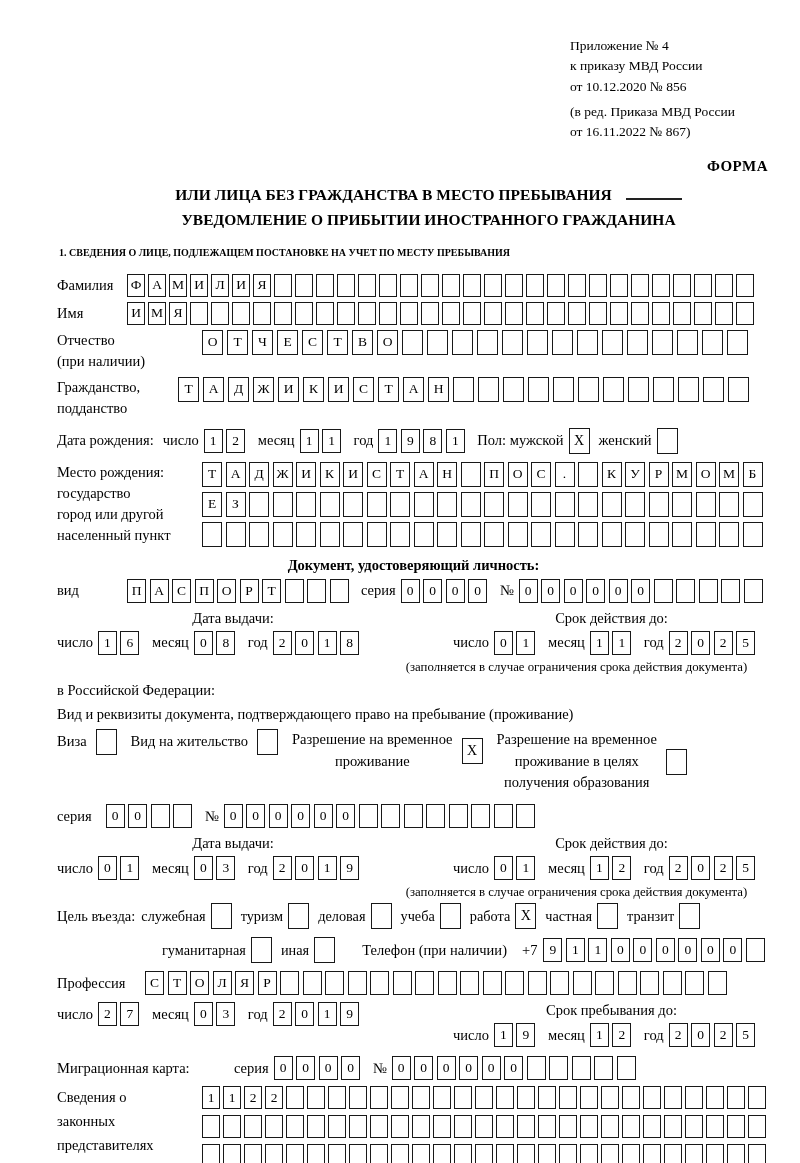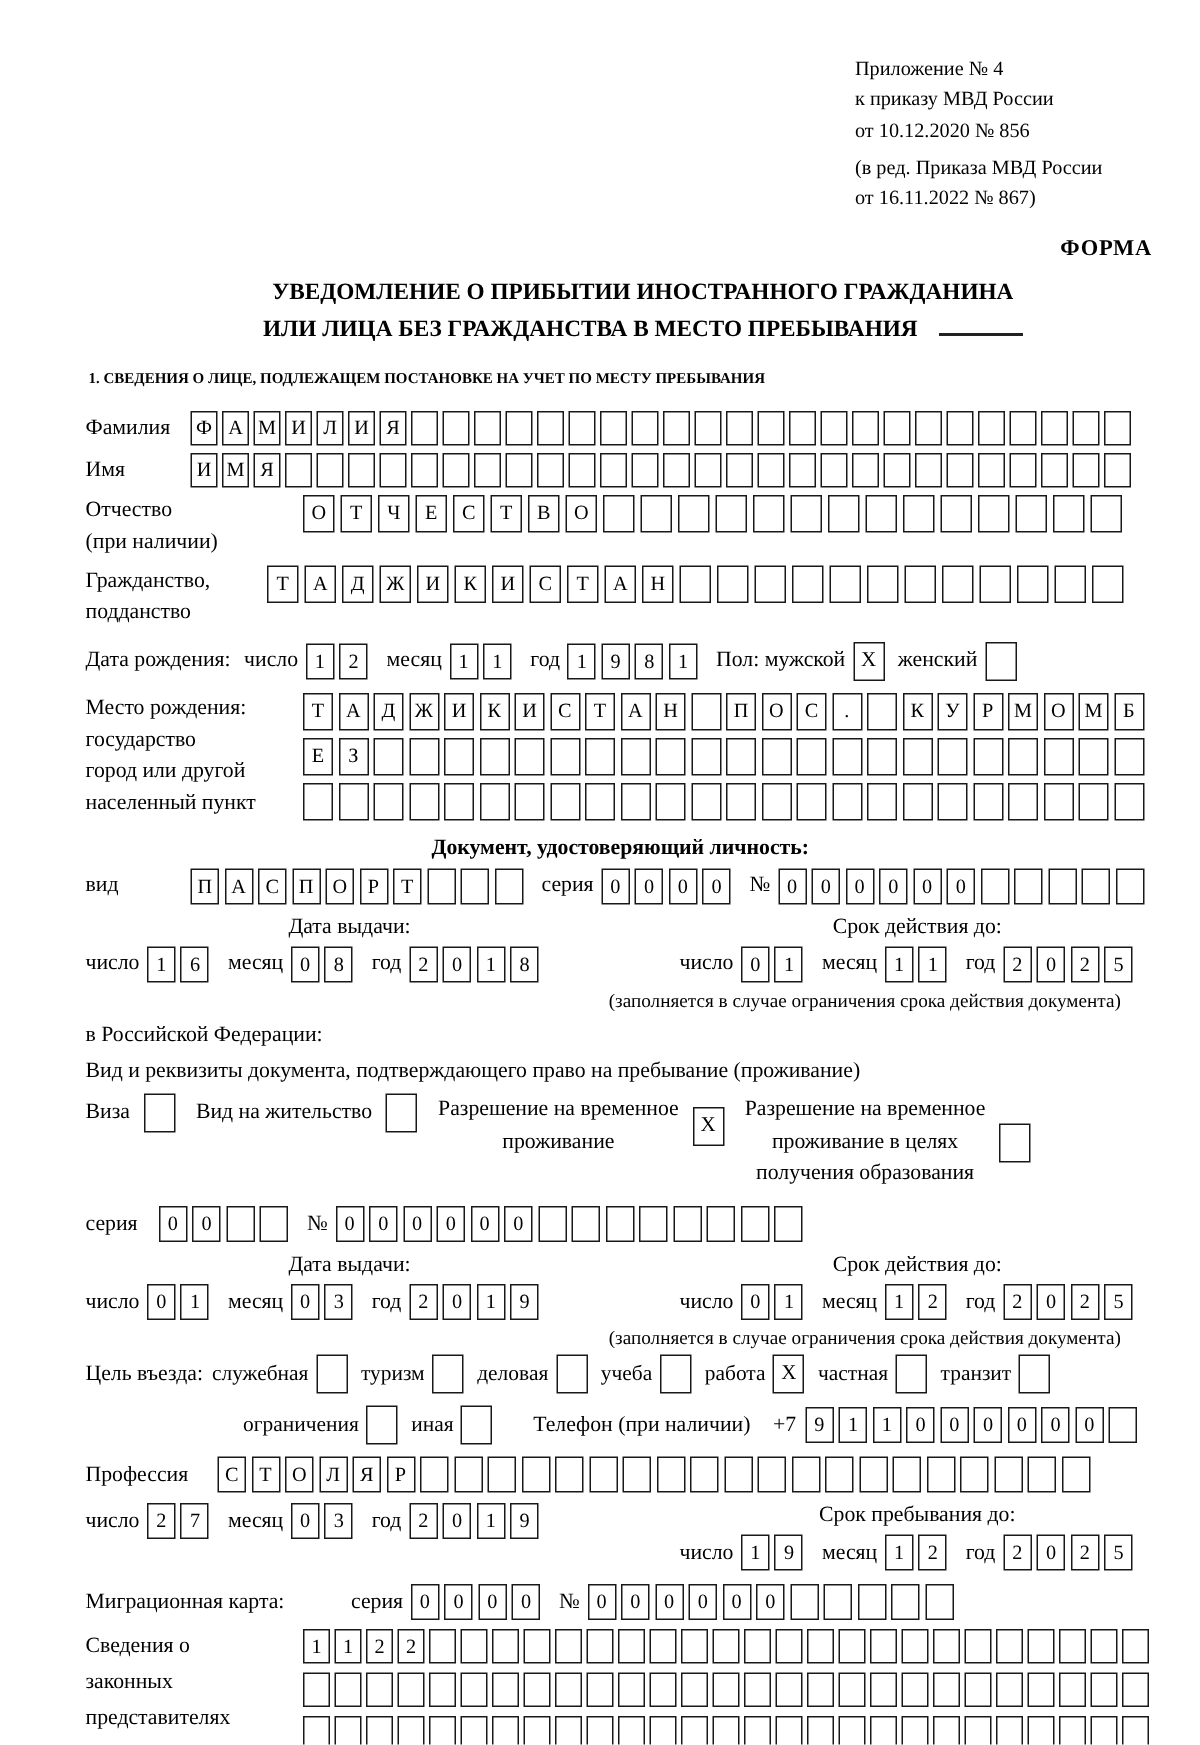--- a/index.html
+++ b/index.html
@@ -56,22 +56,22 @@
     <div>Приложение № 4</div>
     <div>к приказу МВД России</div>
     <div>от 10.12.2020 № 856</div>
     <div class="ap2">(в ред. Приказа МВД России</div>
     <div>от 16.11.2022 № 867)</div>
   </div>
 
   <div class="forma">ФОРМА</div>
 
   <div class="title">
+    <div><span>ИЛИ ЛИЦА БЕЗ ГРАЖДАНСТВА В МЕСТО ПРЕБЫВАНИЯ</span><span class="blank"></span></div>
     <div>УВЕДОМЛЕНИЕ О ПРИБЫТИИ ИНОСТРАННОГО ГРАЖДАНИНА</div>
-    <div><span>ИЛИ ЛИЦА БЕЗ ГРАЖДАНСТВА В МЕСТО ПРЕБЫВАНИЯ</span><span class="blank"></span></div>
   </div>
 
   <div class="sec">1. СВЕДЕНИЯ О ЛИЦЕ, ПОДЛЕЖАЩЕМ ПОСТАНОВКЕ НА УЧЕТ ПО МЕСТУ ПРЕБЫВАНИЯ</div>
 
   <div class="row">
     <span class="lbl w70">Фамилия</span>
     <span class="cells">
         <span class="cell">Ф</span>
         <span class="cell">А</span>
         <span class="cell">М</span>
@@ -537,21 +537,21 @@
         <span class="checkcell"></span>
       </span>
     <span class="po" style="margin-right:0">
         <span class="ptxt">транзит</span>
         <span class="checkcell"></span>
       </span>
   </div>
 
   <div class="row indent" style="margin-top:8px">
     <span class="po">
-        <span class="ptxt">ограничения</span>
+        <span class="ptxt">гуманитарная</span>
         <span class="checkcell"></span>
       </span>
     <span class="po">
         <span class="ptxt">иная</span>
         <span class="checkcell"></span>
       </span>
     <span class="dlbl" style="margin-left:18px">Телефон (при наличии)</span>
     <span class="phone-prefix">+7</span>
     <span class="cells date">
         <span class="cell">9</span>

